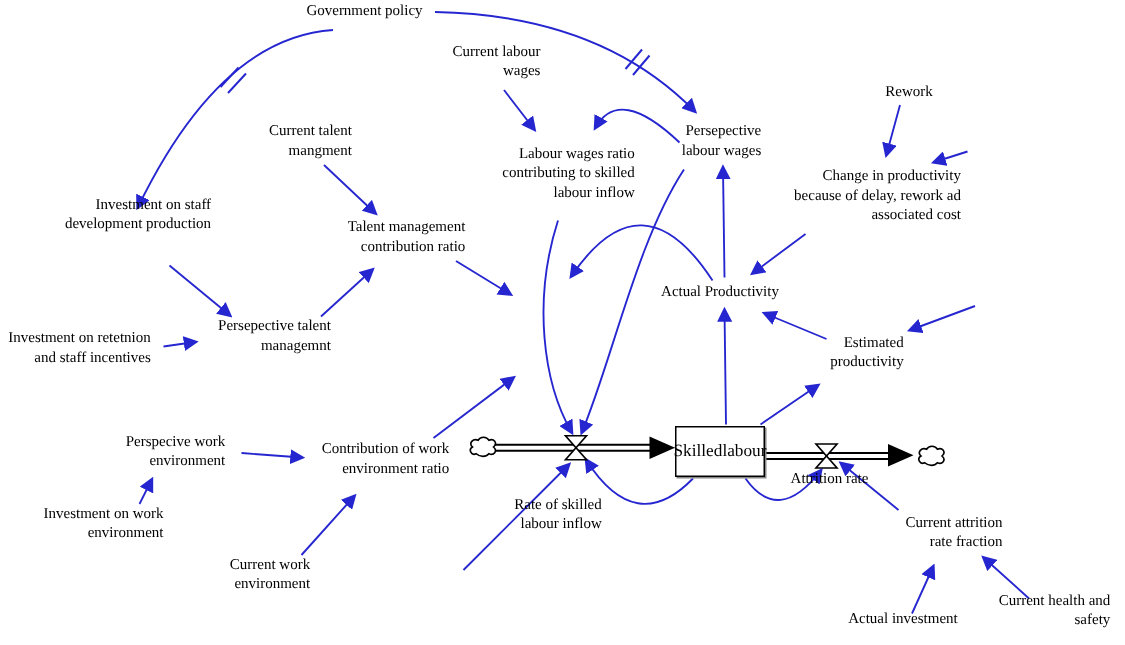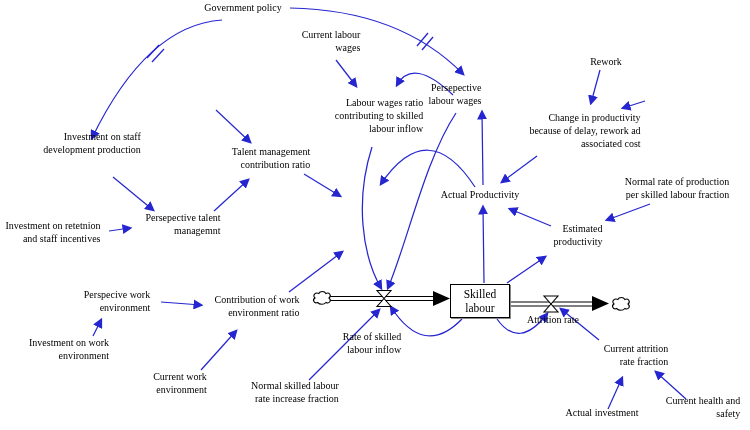--- a/index.html
+++ b/index.html
@@ -8,21 +8,21 @@
     font-family:"Liberation Serif","DejaVu Serif",serif;overflow:hidden;
   }
   #wires{position:absolute;left:0;top:0;width:750px;height:430px;}
   .lbl{
     position:absolute;transform:translateX(-50%);text-align:right;
     font-size:10px;line-height:13px;white-space:nowrap;color:#000;
   }
   .stock{
     position:absolute;left:450px;top:284px;width:60px;height:34px;
     border:1.4px solid #000;background:#fff;box-sizing:border-box;
-    display:flex;flex-direction:column;align-items:center;justify-content:center;
+    display:flex;flex-direction:row;align-items:center;justify-content:center;
     font-size:11.5px;line-height:14px;text-align:center;
     box-shadow:1px 1px 0 #888;
   }
 </style>
 </head>
 <body>
 
 <div id="canvas">
 
   <svg id="wires" viewBox="0 0 750 430" xmlns="http://www.w3.org/2000/svg">
@@ -98,48 +98,48 @@
     <use href="#cloudShape" transform="translate(621,304)"></use>
   </svg>
 
   <div class="lbl" style="left:243px;top:1px">
       <div>Government policy</div>
     </div>
   <div class="lbl" style="left:331px;top:28px">
       <div>Current labour</div>
       <div>wages</div>
     </div>
-  <div class="lbl" style="left:455px;top:81px">
+  <div class="lbl" style="left:481px;top:81px">
       <div>Persepective</div>
       <div>labour wages</div>
     </div>
   <div class="lbl" style="left:606px;top:55px">
       <div>Rework</div>
     </div>
   <div class="lbl" style="left:585px;top:111px">
       <div>Change in productivity</div>
       <div>because of delay, rework ad</div>
       <div>associated cost</div>
+    </div>
+  <div class="lbl" style="left:207px;top:81px">
+      <div>Current talent</div>
+      <div>mangment</div>
     </div>
   <div class="lbl" style="left:379px;top:96px">
       <div>Labour wages ratio</div>
       <div>contributing to skilled</div>
       <div>labour inflow</div>
     </div>
   <div class="lbl" style="left:271px;top:145px">
       <div>Talent management</div>
       <div>contribution ratio</div>
     </div>
   <div class="lbl" style="left:92px;top:130px">
       <div>Investment on staff</div>
       <div>development production</div>
-    </div>
-  <div class="lbl" style="left:677px;top:175px">
-      <div>Normal rate of production</div>
-      <div>per skilled labour fraction</div>
     </div>
   <div class="lbl" style="left:480px;top:188px">
       <div>Actual Productivity</div>
     </div>
   <div class="lbl" style="left:183px;top:211px">
       <div>Persepective talent</div>
       <div>managemnt</div>
     </div>
   <div class="lbl" style="left:53px;top:219px">
       <div>Investment on retetnion</div>
@@ -158,24 +158,20 @@
       <div>environment ratio</div>
     </div>
   <div class="lbl" style="left:69px;top:336px">
       <div>Investment on work</div>
       <div>environment</div>
     </div>
   <div class="lbl" style="left:180px;top:370px">
       <div>Current work</div>
       <div>environment</div>
     </div>
-  <div class="lbl" style="left:295px;top:379px">
-      <div>Normal skilled labour</div>
-      <div>rate increase fraction</div>
-    </div>
   <div class="lbl" style="left:372px;top:330px">
       <div>Rate of skilled</div>
       <div>labour inflow</div>
     </div>
   <div class="lbl" style="left:553px;top:313px">
       <div>Attrition rate</div>
     </div>
   <div class="lbl" style="left:636px;top:342px">
       <div>Current attrition</div>
       <div>rate fraction</div>

